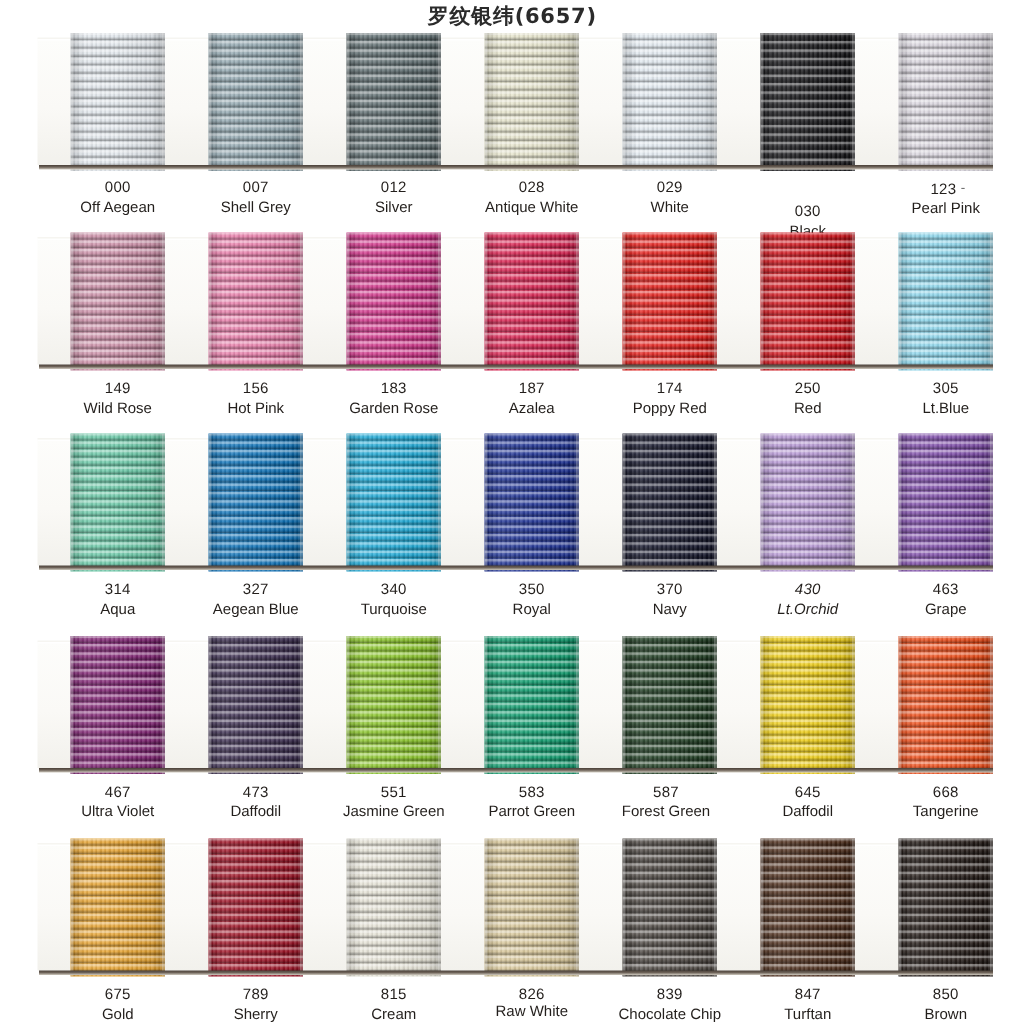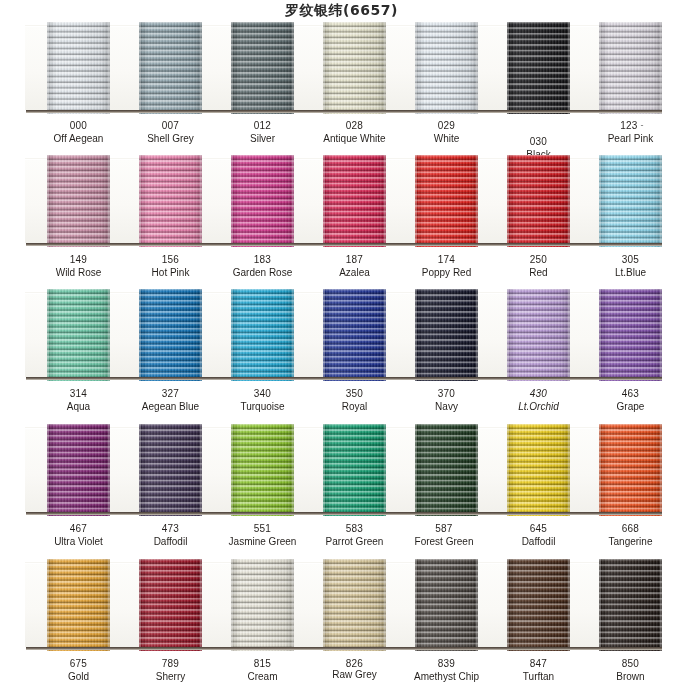--- a/index.html
+++ b/index.html
@@ -462,25 +462,25 @@
         <div class="lab" style="left: 110.5px; top: 96px;">
           <span class="code">789</span>
           <span class="nm">Sherry</span>
         </div>
         <div class="lab" style="left: 202.5px; top: 96px;">
           <span class="code">815</span>
           <span class="nm">Cream</span>
         </div>
         <div class="lab tight" style="left: 294.5px; top: 96px;">
           <span class="code">826</span>
-          <span class="nm">Raw Grey</span>
+          <span class="nm">Raw White</span>
         </div>
         <div class="lab" style="left: 386.5px; top: 96px;">
           <span class="code">839</span>
-          <span class="nm">Amethyst Chip</span>
+          <span class="nm">Chocolate Chip</span>
         </div>
         <div class="lab" style="left: 478.5px; top: 96px;">
           <span class="code">847</span>
           <span class="nm">Turftan</span>
         </div>
         <div class="lab" style="left: 570.5px; top: 96px;">
           <span class="code">850</span>
           <span class="nm">Brown</span>
         </div>
       </div>

